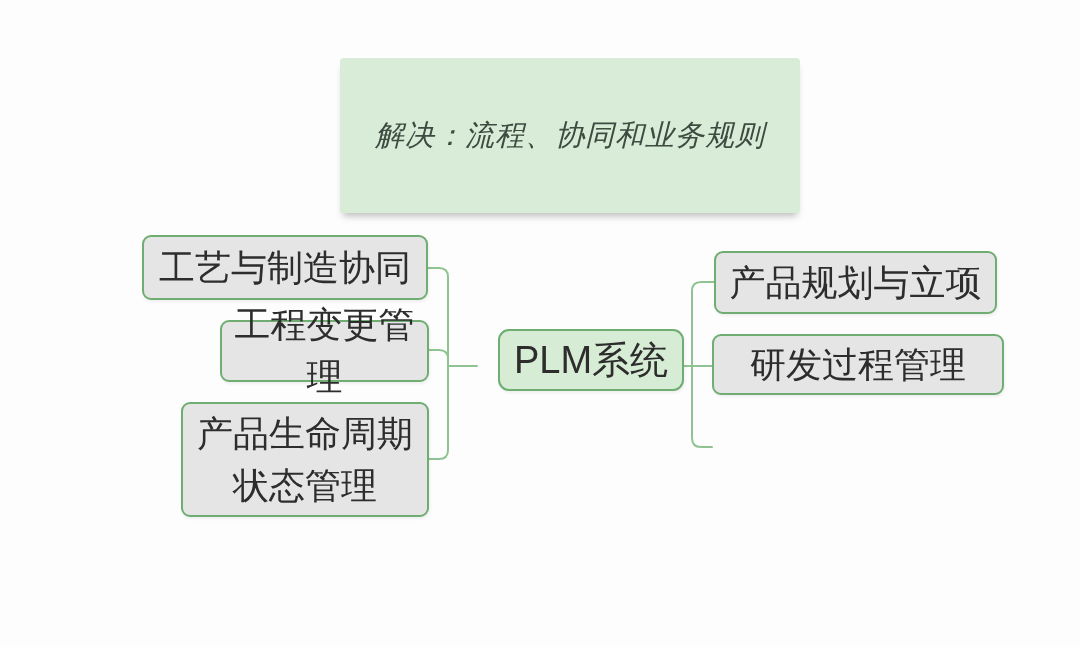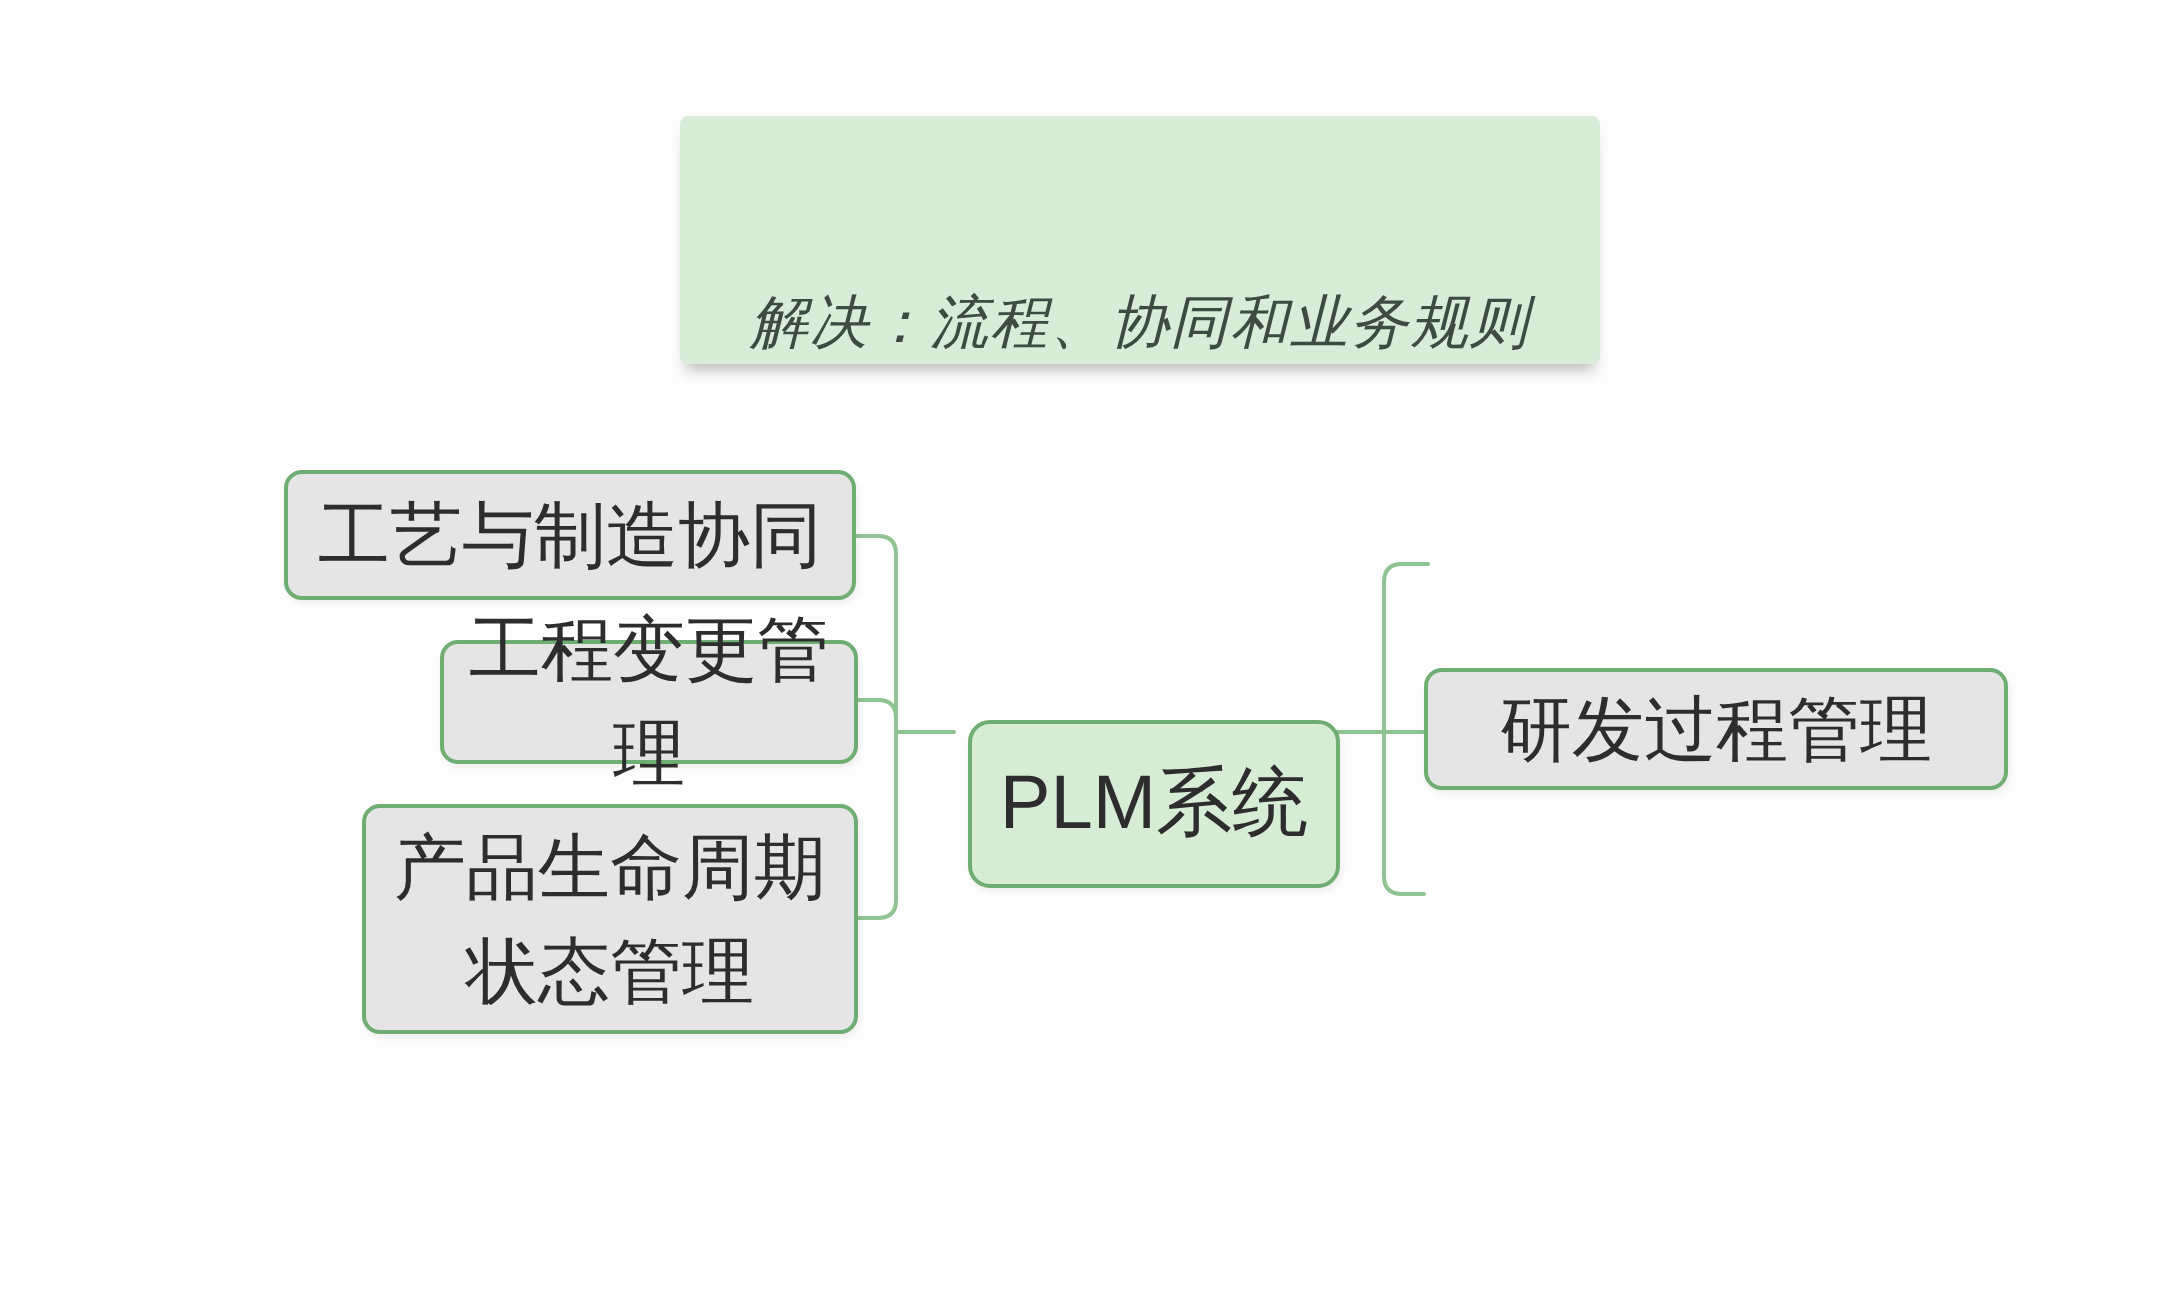--- a/index.html
+++ b/index.html
@@ -31,26 +31,26 @@
   }
   .connectors path {
     fill: none;
     stroke: var(--connector);
     stroke-width: 2;
     stroke-linecap: round;
   }
   .banner {
     position: absolute;
     left: 340px; top: 58px;
-    width: 460px; height: 124px;
+    width: 460px; height: 155px;
     background: var(--banner-fill);
     border-radius: 4px;
     box-shadow: 0 6px 7px -3px rgba(110, 110, 110, 0.45);
     display: flex;
-    align-items: flex-end;
+    align-items: center;
     justify-content: center;
   }
   .banner span {
     font-style: italic;
     font-size: 29px;
     font-weight: 500;
     letter-spacing: 1px;
     color: var(--banner-text);
   }
   .node {
@@ -69,21 +69,21 @@
     box-shadow: 1px 2px 3px rgba(0,0,0,0.06);
   }
   .node.root {
     background: var(--node-fill-highlight);
     border-radius: 11px;
     font-size: 38px;
   }
   .node.l1 { left: 142px; top: 235px; width: 286px; height: 65px; }
   .node.l2 { left: 220px; top: 320px; width: 209px; height: 62px; }
   .node.l3 { left: 181px; top: 402px; width: 248px; height: 115px; padding: 18px 8px; }
-  .node.root-pos { left: 484px; top: 329px; width: 186px; height: 84px; margin-top: 31px; }
+  .node.root-pos { left: 498px; top: 329px; width: 186px; height: 62px; }
   .node.r1 { left: 714px; top: 251px; width: 283px; height: 63px; }
   .node.r2 { left: 712px; top: 334px; width: 292px; height: 61px; }
   .node.r3 { left: 712px; top: 416px; width: 246px; height: 62px; }
 </style>
 </head>
 <body>
 
 <div class="canvas">
 
   <svg class="connectors" viewBox="0 0 1080 647" xmlns="http://www.w3.org/2000/svg">
@@ -104,17 +104,18 @@
   </div>
 
   <div class="node l1">工艺与制造协同</div>
 
   <div class="node l2">工程变更管理</div>
 
   <div class="node l3">产品生命周期状态管理</div>
 
   <div class="node root root-pos">PLM系统</div>
 
+  <div class="node r1">产品规划与立项</div>
 
   <div class="node r2">研发过程管理</div>
 
 
 </div>
 
 </body></html>

